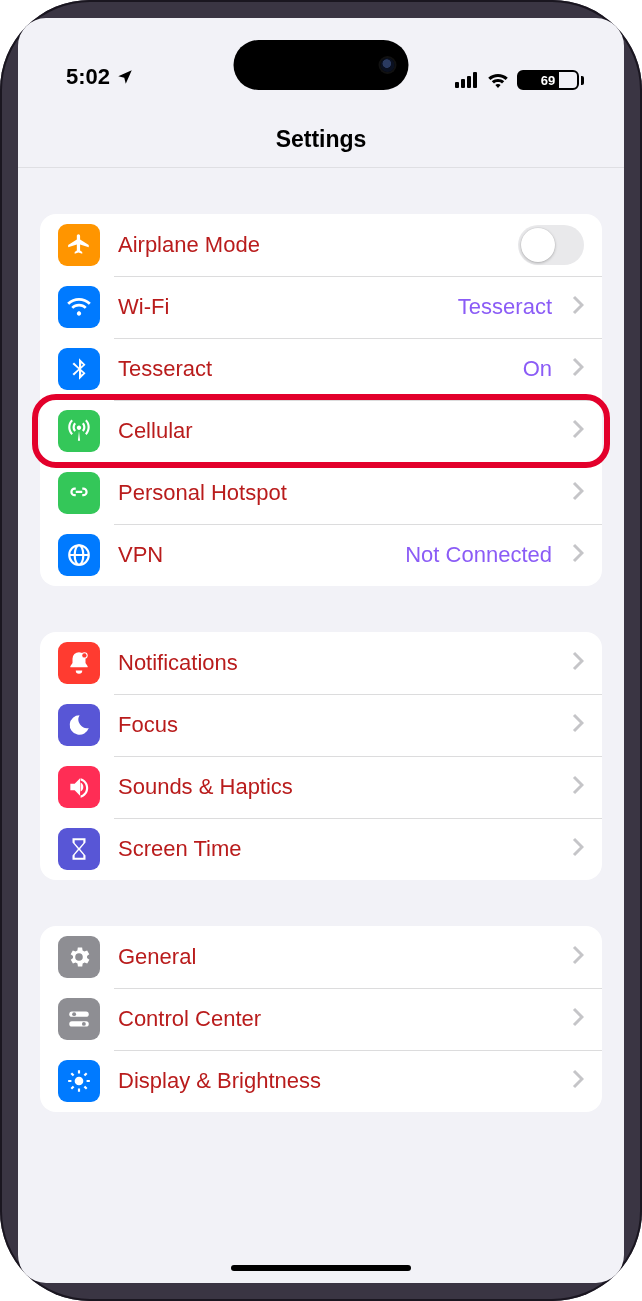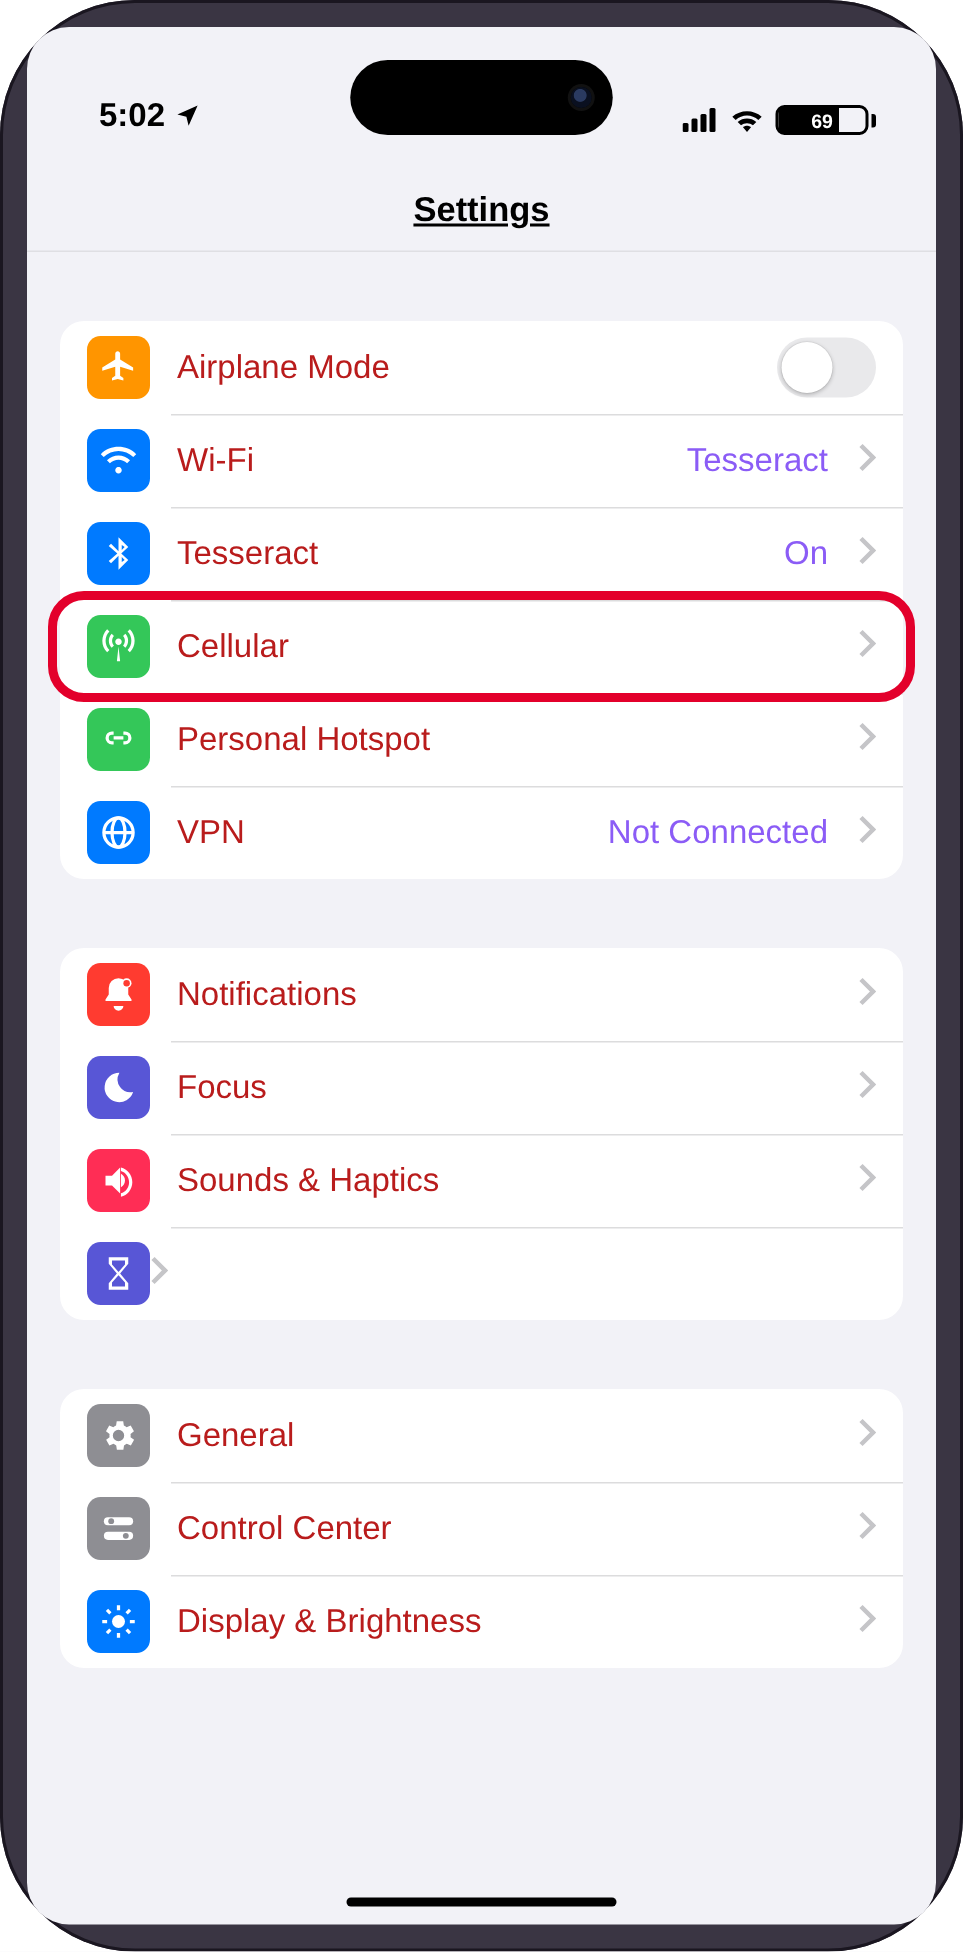--- a/index.html
+++ b/index.html
@@ -87,21 +87,20 @@
   .bat-cap { width:3px;height:9px;background:#000;border-radius:0 2px 2px 0;margin-left:2px;}
   .bat-txt { position:absolute; left:0;right:0; text-align:center; font-size:13px; font-weight:700; color:#fff; mix-blend-mode:difference;}
   .nav-title {
     text-align:center;
     font-size:23px;
     font-weight:700;
     color:#000;
     padding: 28px 0 14px;
     border-bottom: 1px solid rgba(0,0,0,0.08);
     background:#f2f2f7;
-    text-decoration:underline;
   }
   .content {
     padding: 0 22px;
     height: calc(100% - 80px - 68px);
     overflow:hidden;
   }
   .group {
     background:#fff;
     border-radius:16px;
     margin-top: 46px;
@@ -333,20 +332,21 @@
           <span class="chevron"><svg viewBox="0 0 12 20">
                 <polyline points="2,2 10,10 2,18"></polyline>
               </svg></span>
         </div>
         <div class="row">
           <div class="icon-box c-indigo">
             <svg viewBox="0 0 24 24">
                 <path d="M6 2h12v4l-5 6 5 6v4H6v-4l5-6-5-6V2zm2 2v2.5L12 11l4-4.5V4H8zm0 16h8v-2.5L12 13l-4 4.5V20z"></path>
               </svg>
           </div>
+          <span class="row-label">Screen Time</span>
           <span class="chevron"><svg viewBox="0 0 12 20">
                 <polyline points="2,2 10,10 2,18"></polyline>
               </svg></span>
         </div>
       </div>
 
       <div class="group">
         <div class="row">
           <div class="icon-box c-gray">
             <svg viewBox="0 0 24 24">

